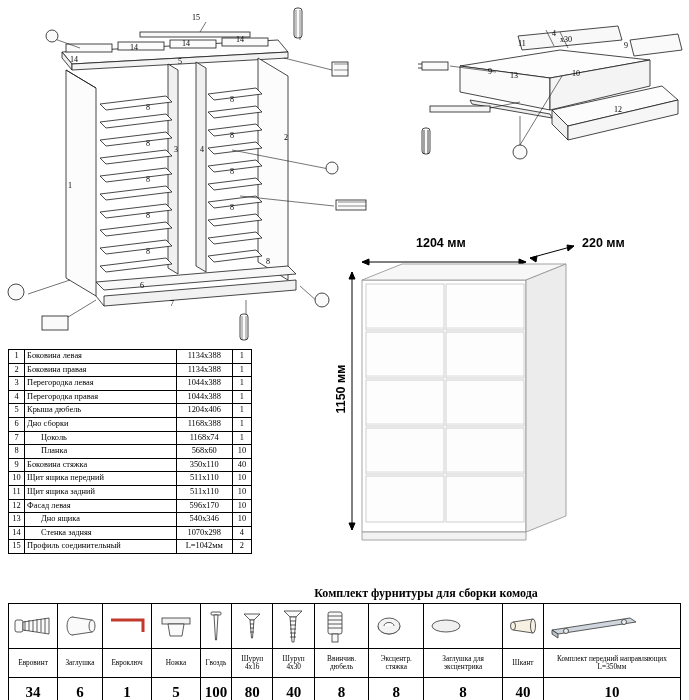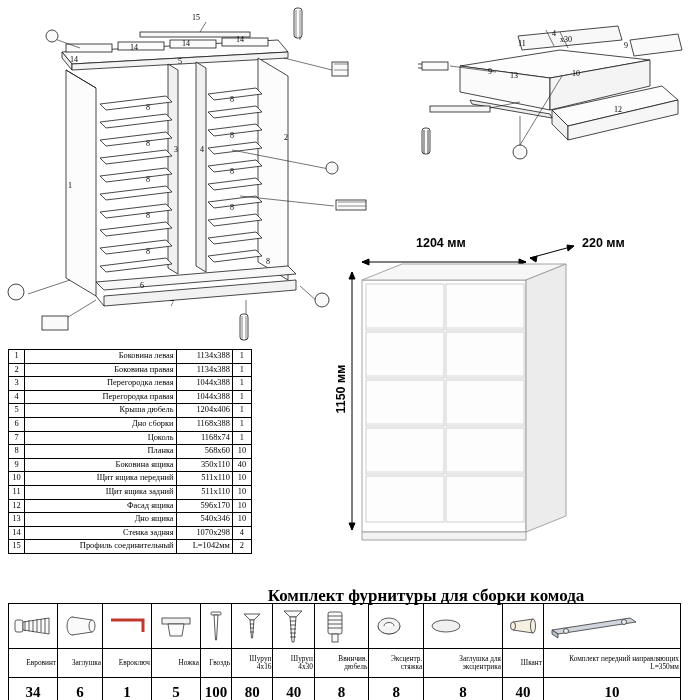--- a/index.html
+++ b/index.html
@@ -4,31 +4,31 @@
 <style>
   html,body{margin:0;padding:0;background:#ffffff;}
   body{width:689px;height:700px;position:relative;font-family:"Liberation Serif",serif;color:#000;overflow:hidden;}
   .abs{position:absolute;}
   svg{display:block;}
 
   
   #parts-table{position:absolute;left:8px;top:349px;width:244px;border-collapse:collapse;font-size:8.4px;font-family:"Liberation Serif",serif;}
   #parts-table td{border:1px solid #000;padding:0 2px;height:12.6px;line-height:12.6px;white-space:nowrap;overflow:hidden;}
   #parts-table td.num{width:12px;text-align:center;}
-  #parts-table td.nm{width:150px;text-align:right;}
+  #parts-table td.nm{width:150px;text-align:left;}
   #parts-table td.nm.ind{padding-left:16px;}
-  #parts-table td.dim{width:56px;text-align:right;}
+  #parts-table td.dim{width:56px;text-align:center;}
   #parts-table td.qty{width:16px;text-align:center;}
 
   
-  #hw-title{position:absolute;left:168px;top:586px;width:516px;text-align:center;font-size:17px;font-weight:bold;font-family:"Liberation Serif",serif;}
+  #hw-title{position:absolute;left:168px;top:586px;width:516px;text-align:center;font-size:12px;font-weight:bold;font-family:"Liberation Serif",serif;}
   #hw-table{position:absolute;left:8px;top:603px;width:673px;border-collapse:collapse;}
   #hw-table td{border:1px solid #000;text-align:center;vertical-align:middle;font-family:"Liberation Serif",serif;}
   #hw-table tr.icons td{height:44px;padding:0;}
-  #hw-table tr.names td{height:26px;font-size:7.3px;line-height:8.4px;padding:1px;text-align:right;}
+  #hw-table tr.names td{height:26px;font-size:7.3px;line-height:8.4px;padding:1px;}
   #hw-table tr.counts td{height:26px;font-size:15px;font-weight:bold;}
 
   
   .dimlbl{font-family:"Liberation Sans",sans-serif;font-weight:bold;font-size:12.5px;}
   .vert{transform:rotate(-90deg);transform-origin:center center;}
 </style>
 </head>
 <body>
 
 <div class="abs" style="left:0px;top:0px;width:400px;height:345px;">
@@ -290,39 +290,39 @@
         <td class="qty">1</td>
       </tr>
     <tr>
         <td class="num">8</td>
         <td class="nm ind">Планка</td>
         <td class="dim">568х60</td>
         <td class="qty">10</td>
       </tr>
     <tr>
         <td class="num">9</td>
-        <td class="nm">Боковина ящика</td>
+        <td class="nm">Боковина стяжка</td>
         <td class="dim">350х110</td>
         <td class="qty">40</td>
       </tr>
     <tr>
         <td class="num">10</td>
         <td class="nm">Щит ящика передний</td>
         <td class="dim">511х110</td>
         <td class="qty">10</td>
       </tr>
     <tr>
         <td class="num">11</td>
         <td class="nm">Щит ящика задний</td>
         <td class="dim">511х110</td>
         <td class="qty">10</td>
       </tr>
     <tr>
         <td class="num">12</td>
-        <td class="nm">Фасад ящика</td>
+        <td class="nm">Фасад левая</td>
         <td class="dim">596х170</td>
         <td class="qty">10</td>
       </tr>
     <tr>
         <td class="num">13</td>
         <td class="nm ind">Дно ящика</td>
         <td class="dim">540х346</td>
         <td class="qty">10</td>
       </tr>
     <tr>

